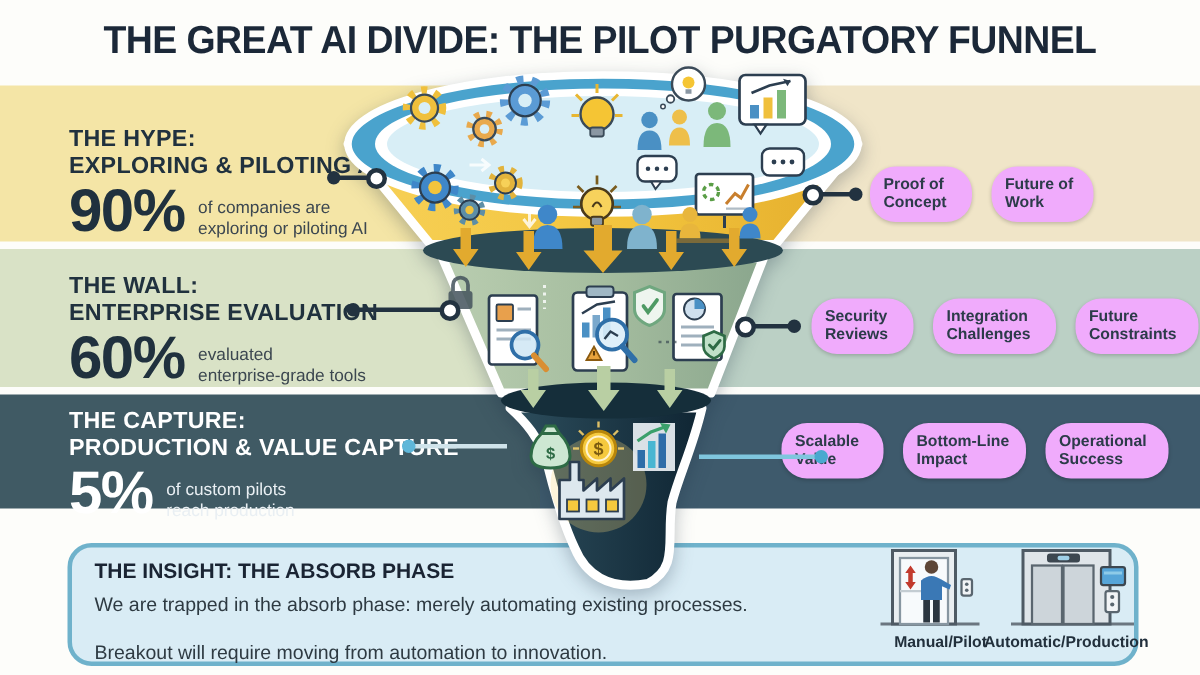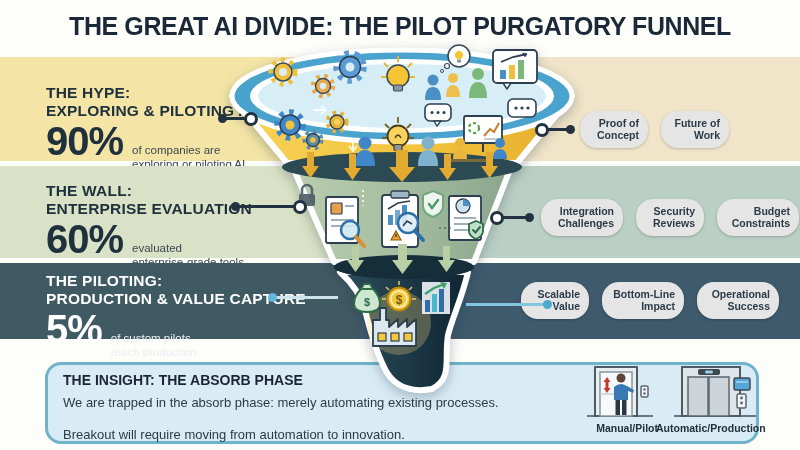--- a/index.html
+++ b/index.html
@@ -16,29 +16,29 @@
   .band3{top:263px;height:76px;background:linear-gradient(90deg,#405a64 0,#405a64 45%,#3e5a6c 45%,#3e5a6c 100%);}
   .band-content{position:absolute;left:46px;}
   .band1 .band-content{top:27px;}
   .band2 .band-content{top:16px;}
   .band3 .band-content{top:9px;}
   .bh{font-size:15.5px;font-weight:bold;color:#20313e;letter-spacing:.2px;line-height:1.15;}
   .band3 .bh{color:#ffffff;}
   .stat-row{display:flex;align-items:flex-start;gap:9px;margin-top:3px;}
   .stat{font-size:40px;font-weight:bold;color:#20313e;line-height:.92;letter-spacing:-1px;}
   .band3 .stat{color:#ffffff;}
-  .desc{font-size:11.5px;color:#3c4750;margin-top:20px;line-height:1.25;}
+  .desc{font-size:11.5px;color:#3c4750;margin-top:9px;line-height:1.25;}
   .band3 .desc{color:#e9eff3;}
   
   .pills{position:absolute;display:flex;gap:13px;align-items:center;z-index:8;}
   .pills1{left:580px;top:111px;}
   .pills2{left:541px;top:199px;}
   .pills3{left:521px;top:282px;}
-  .pill{background:#e5e5e5;border-radius:17px;padding:6px 9px;width:50px;
-        font-size:10.5px;font-weight:bold;color:#2c3b49;text-align:right;line-height:1.18;
+  .pill{background:#f0abfc;border-radius:17px;padding:6px 9px;width:50px;
+        font-size:10.5px;font-weight:bold;color:#2c3b49;text-align:left;line-height:1.18;
         box-shadow:0 1px 3px rgba(0,0,0,.22);}
   .pill-wide{width:64px;}
   
   .conn{position:absolute;height:3px;z-index:9;}
   .conn .dot{position:absolute;width:9px;height:9px;border-radius:50%;top:-3px;}
   .conn .ring{position:absolute;width:8px;height:8px;border-radius:50%;border:3px solid;background:#fff;top:-5px;}
   
   .funnel{position:absolute;left:185px;top:40px;width:430px;height:360px;z-index:5;
           filter:drop-shadow(0 4px 6px rgba(20,40,60,.28));}
   
@@ -86,40 +86,40 @@
         <span class="desc">
           <span>evaluated</span><br>
           <span>enterprise-grade tools</span>
         </span>
       </div>
     </div>
   </div>
 
   <div class="band band3">
     <div class="band-content">
-      <div class="bh">THE PILOTING:</div>
+      <div class="bh">THE CAPTURE:</div>
       <div class="bh">PRODUCTION &amp; VALUE CAPTURE</div>
       <div class="stat-row">
         <span class="stat">5%</span>
         <span class="desc">
           <span>of custom pilots</span><br>
           <span>reach production</span>
         </span>
       </div>
     </div>
   </div>
 
   <div class="pills pills1">
     <div class="pill">Proof of Concept</div>
     <div class="pill">Future of Work</div>
   </div>
   <div class="pills pills2">
+    <div class="pill">Security Reviews</div>
     <div class="pill pill-wide">Integration Challenges</div>
-    <div class="pill">Security Reviews</div>
-    <div class="pill pill-wide">Budget Constraints</div>
+    <div class="pill pill-wide">Future Constraints</div>
   </div>
   <div class="pills pills3">
     <div class="pill">Scalable Value</div>
     <div class="pill pill-wide">Bottom-Line Impact</div>
     <div class="pill pill-wide">Operational Success</div>
   </div>
 
   <div class="conn" style="left:224px;top:117px;width:26px;background:#223240;">
     <span class="dot" style="left:-6px;background:#223240;"></span>
     <span class="ring" style="right:-8px;border-color:#223240;"></span>

